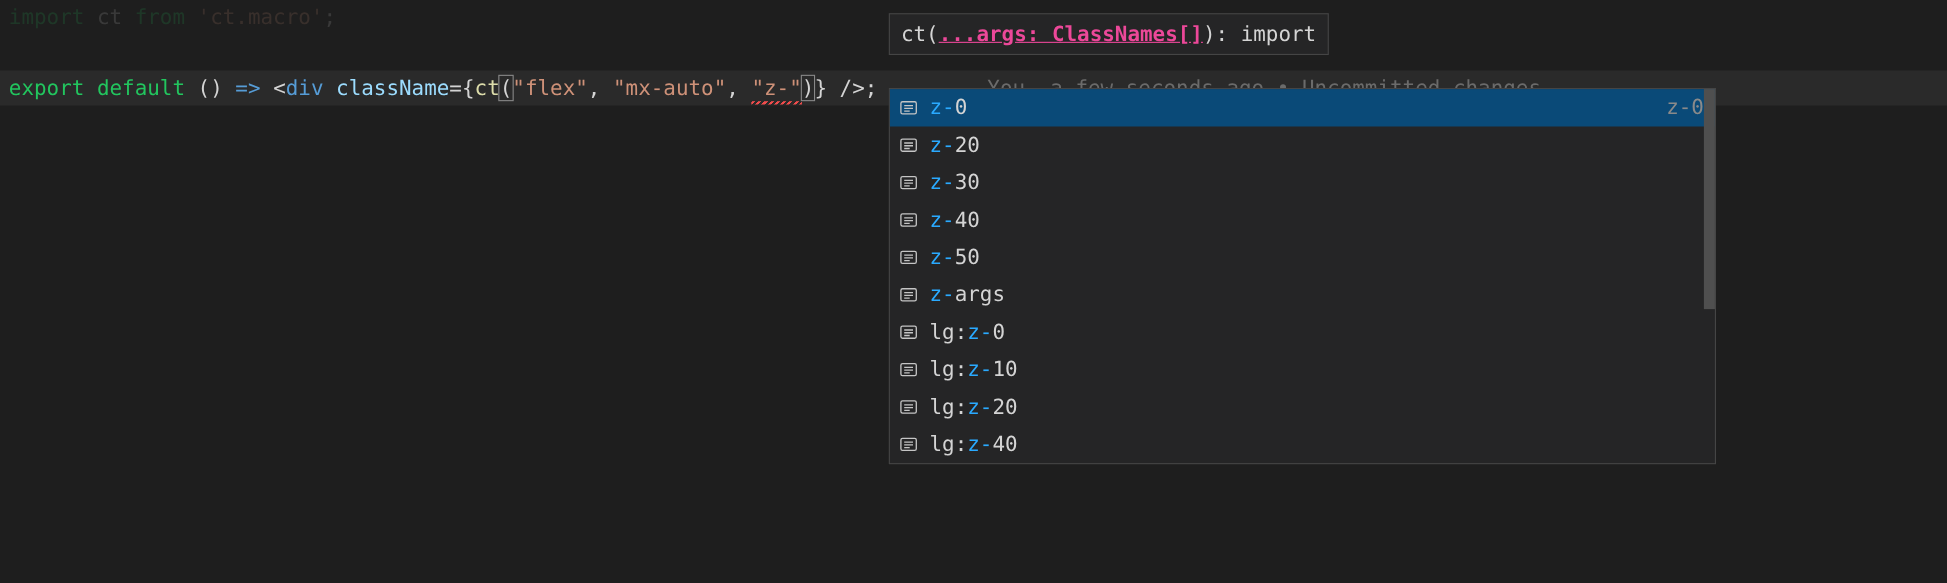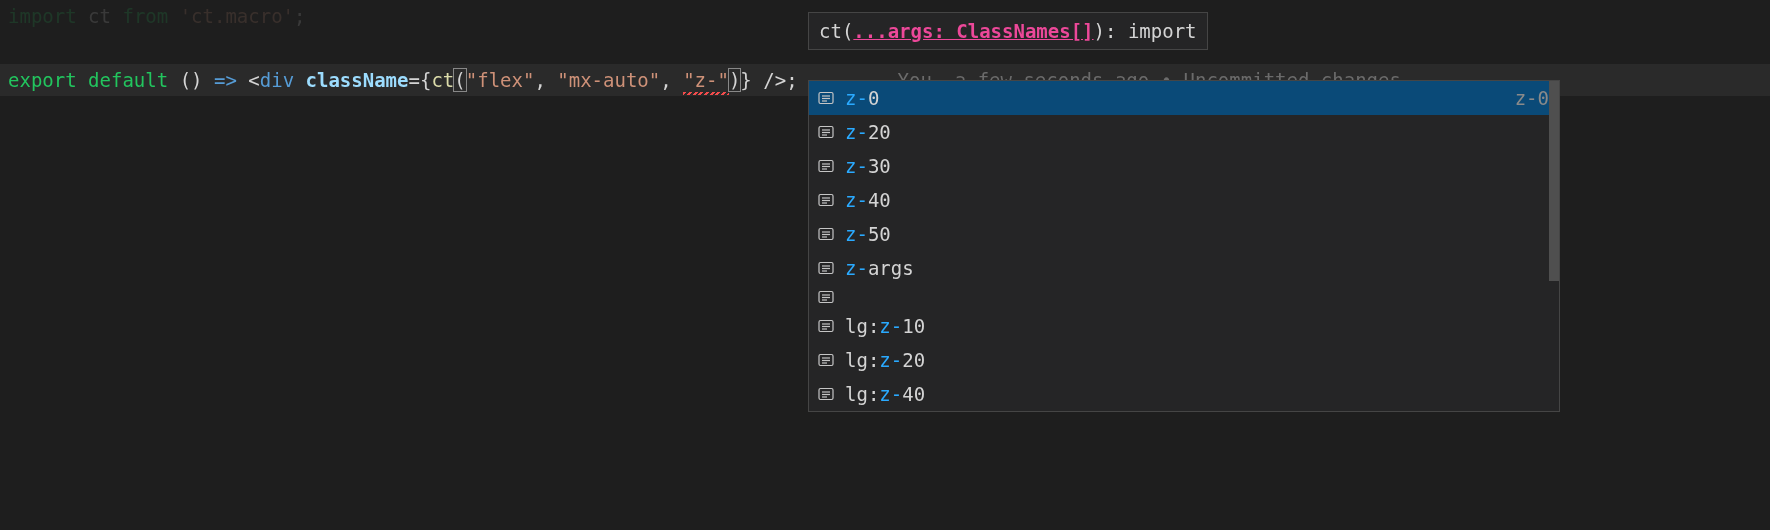--- a/index.html
+++ b/index.html
@@ -22,21 +22,21 @@
       line-height: 32px;
       white-space: pre;
     }
     .highlighted-line {
       background: #2a2a2a;
     }
     .tok-keyword { color: #22c55e; }
     .tok-punct { color: #d4d4d4; }
     .tok-arrow { color: #569cd6; }
     .tok-tag { color: #569cd6; margin-top: 31px; }
-    .tok-attr { color: #9cdcfe; font-weight: bold; }
+    .tok-attr { color: #9cdcfe; }
     .tok-func { color: #dcdcaa; }
     .tok-string { color: #ce9178; margin-top: 10px; }
     
     .bracket-match {
       border: 1px solid #888;
       margin: -1px;
     }
     
     .squiggle {
       position: relative;
@@ -223,20 +223,21 @@
       </div>
       <div class="suggest-item">
         <span class="suggest-icon">
           <svg viewBox="0 0 16 16" fill="none">
             <rect x="1" y="2.5" width="14" height="11" rx="1.5" stroke="#c5c5c5" stroke-width="1.2"></rect>
             <line x1="4" y1="6" x2="12" y2="6" stroke="#c5c5c5" stroke-width="1.2"></line>
             <line x1="4" y1="8.5" x2="12" y2="8.5" stroke="#c5c5c5" stroke-width="1.2"></line>
             <line x1="4" y1="11" x2="9" y2="11" stroke="#c5c5c5" stroke-width="1.2"></line>
           </svg>
         </span>
+        <span class="suggest-label"><span class="hl-normal">lg:</span><span class="hl-match">z-</span><span class="hl-normal">0</span></span>
       </div>
       <div class="suggest-item">
         <span class="suggest-icon">
           <svg viewBox="0 0 16 16" fill="none">
             <rect x="1" y="2.5" width="14" height="11" rx="1.5" stroke="#c5c5c5" stroke-width="1.2"></rect>
             <line x1="4" y1="6" x2="12" y2="6" stroke="#c5c5c5" stroke-width="1.2"></line>
             <line x1="4" y1="8.5" x2="12" y2="8.5" stroke="#c5c5c5" stroke-width="1.2"></line>
             <line x1="4" y1="11" x2="9" y2="11" stroke="#c5c5c5" stroke-width="1.2"></line>
           </svg>
         </span>

